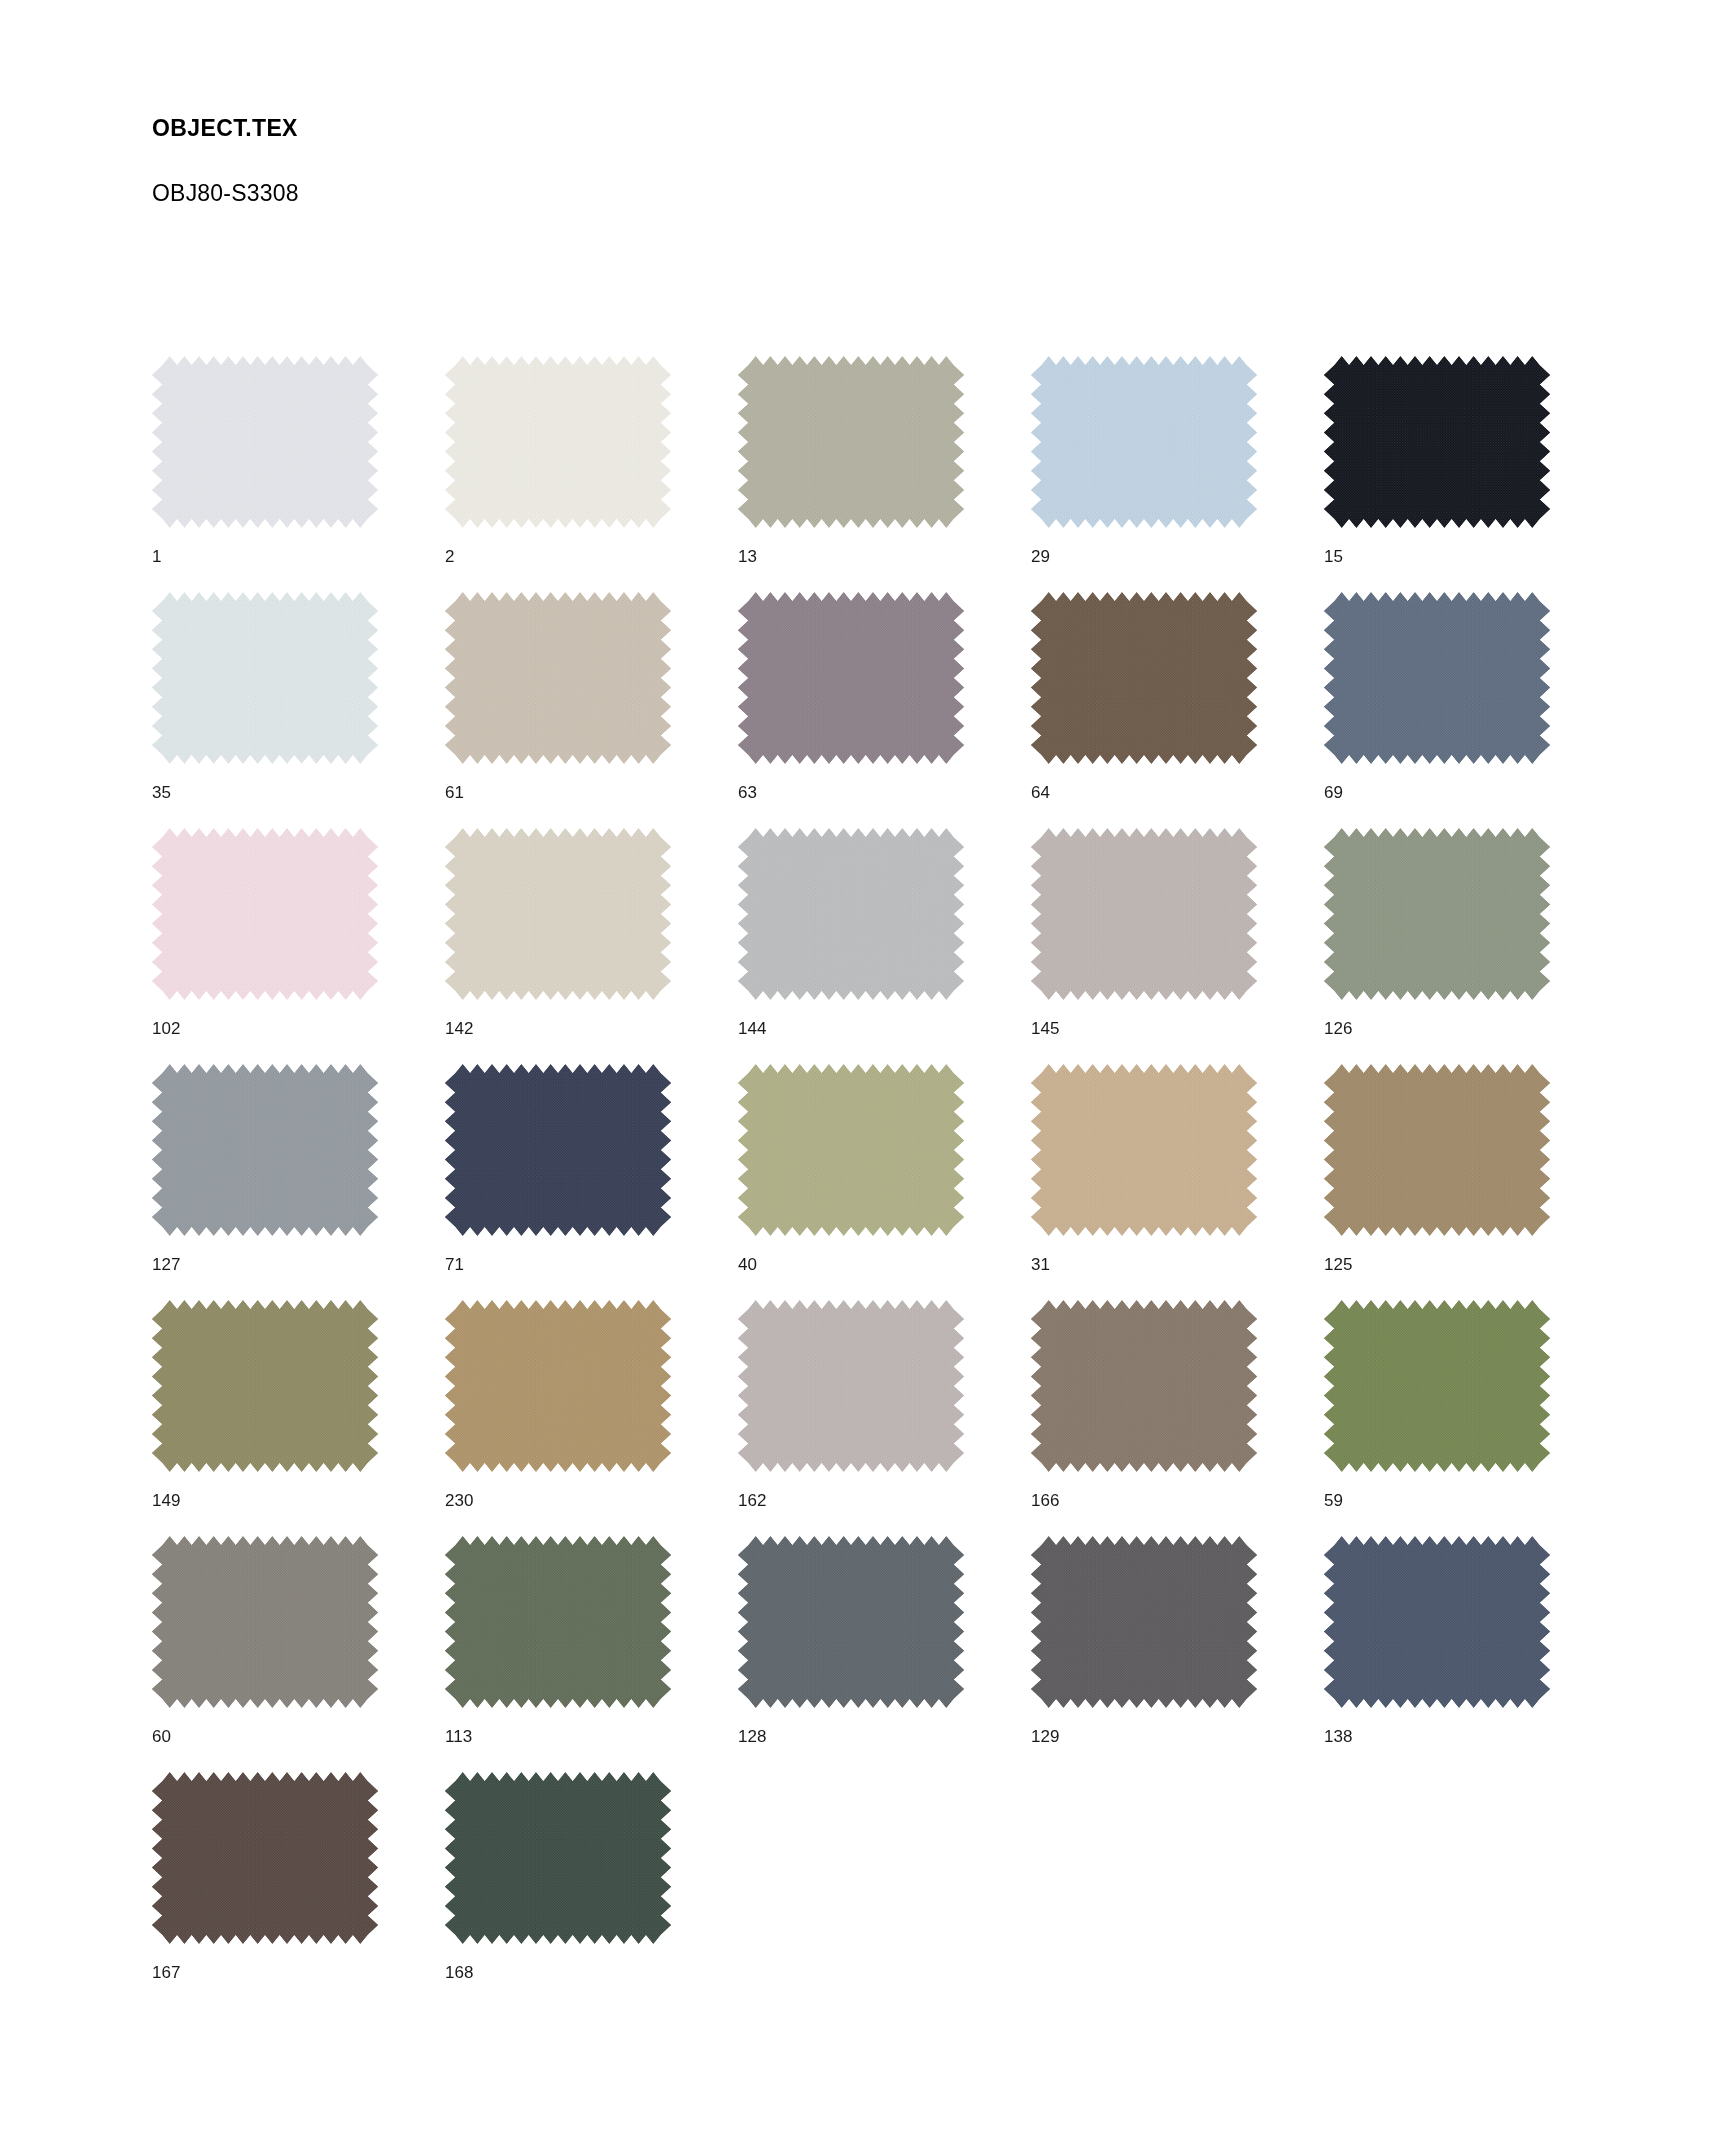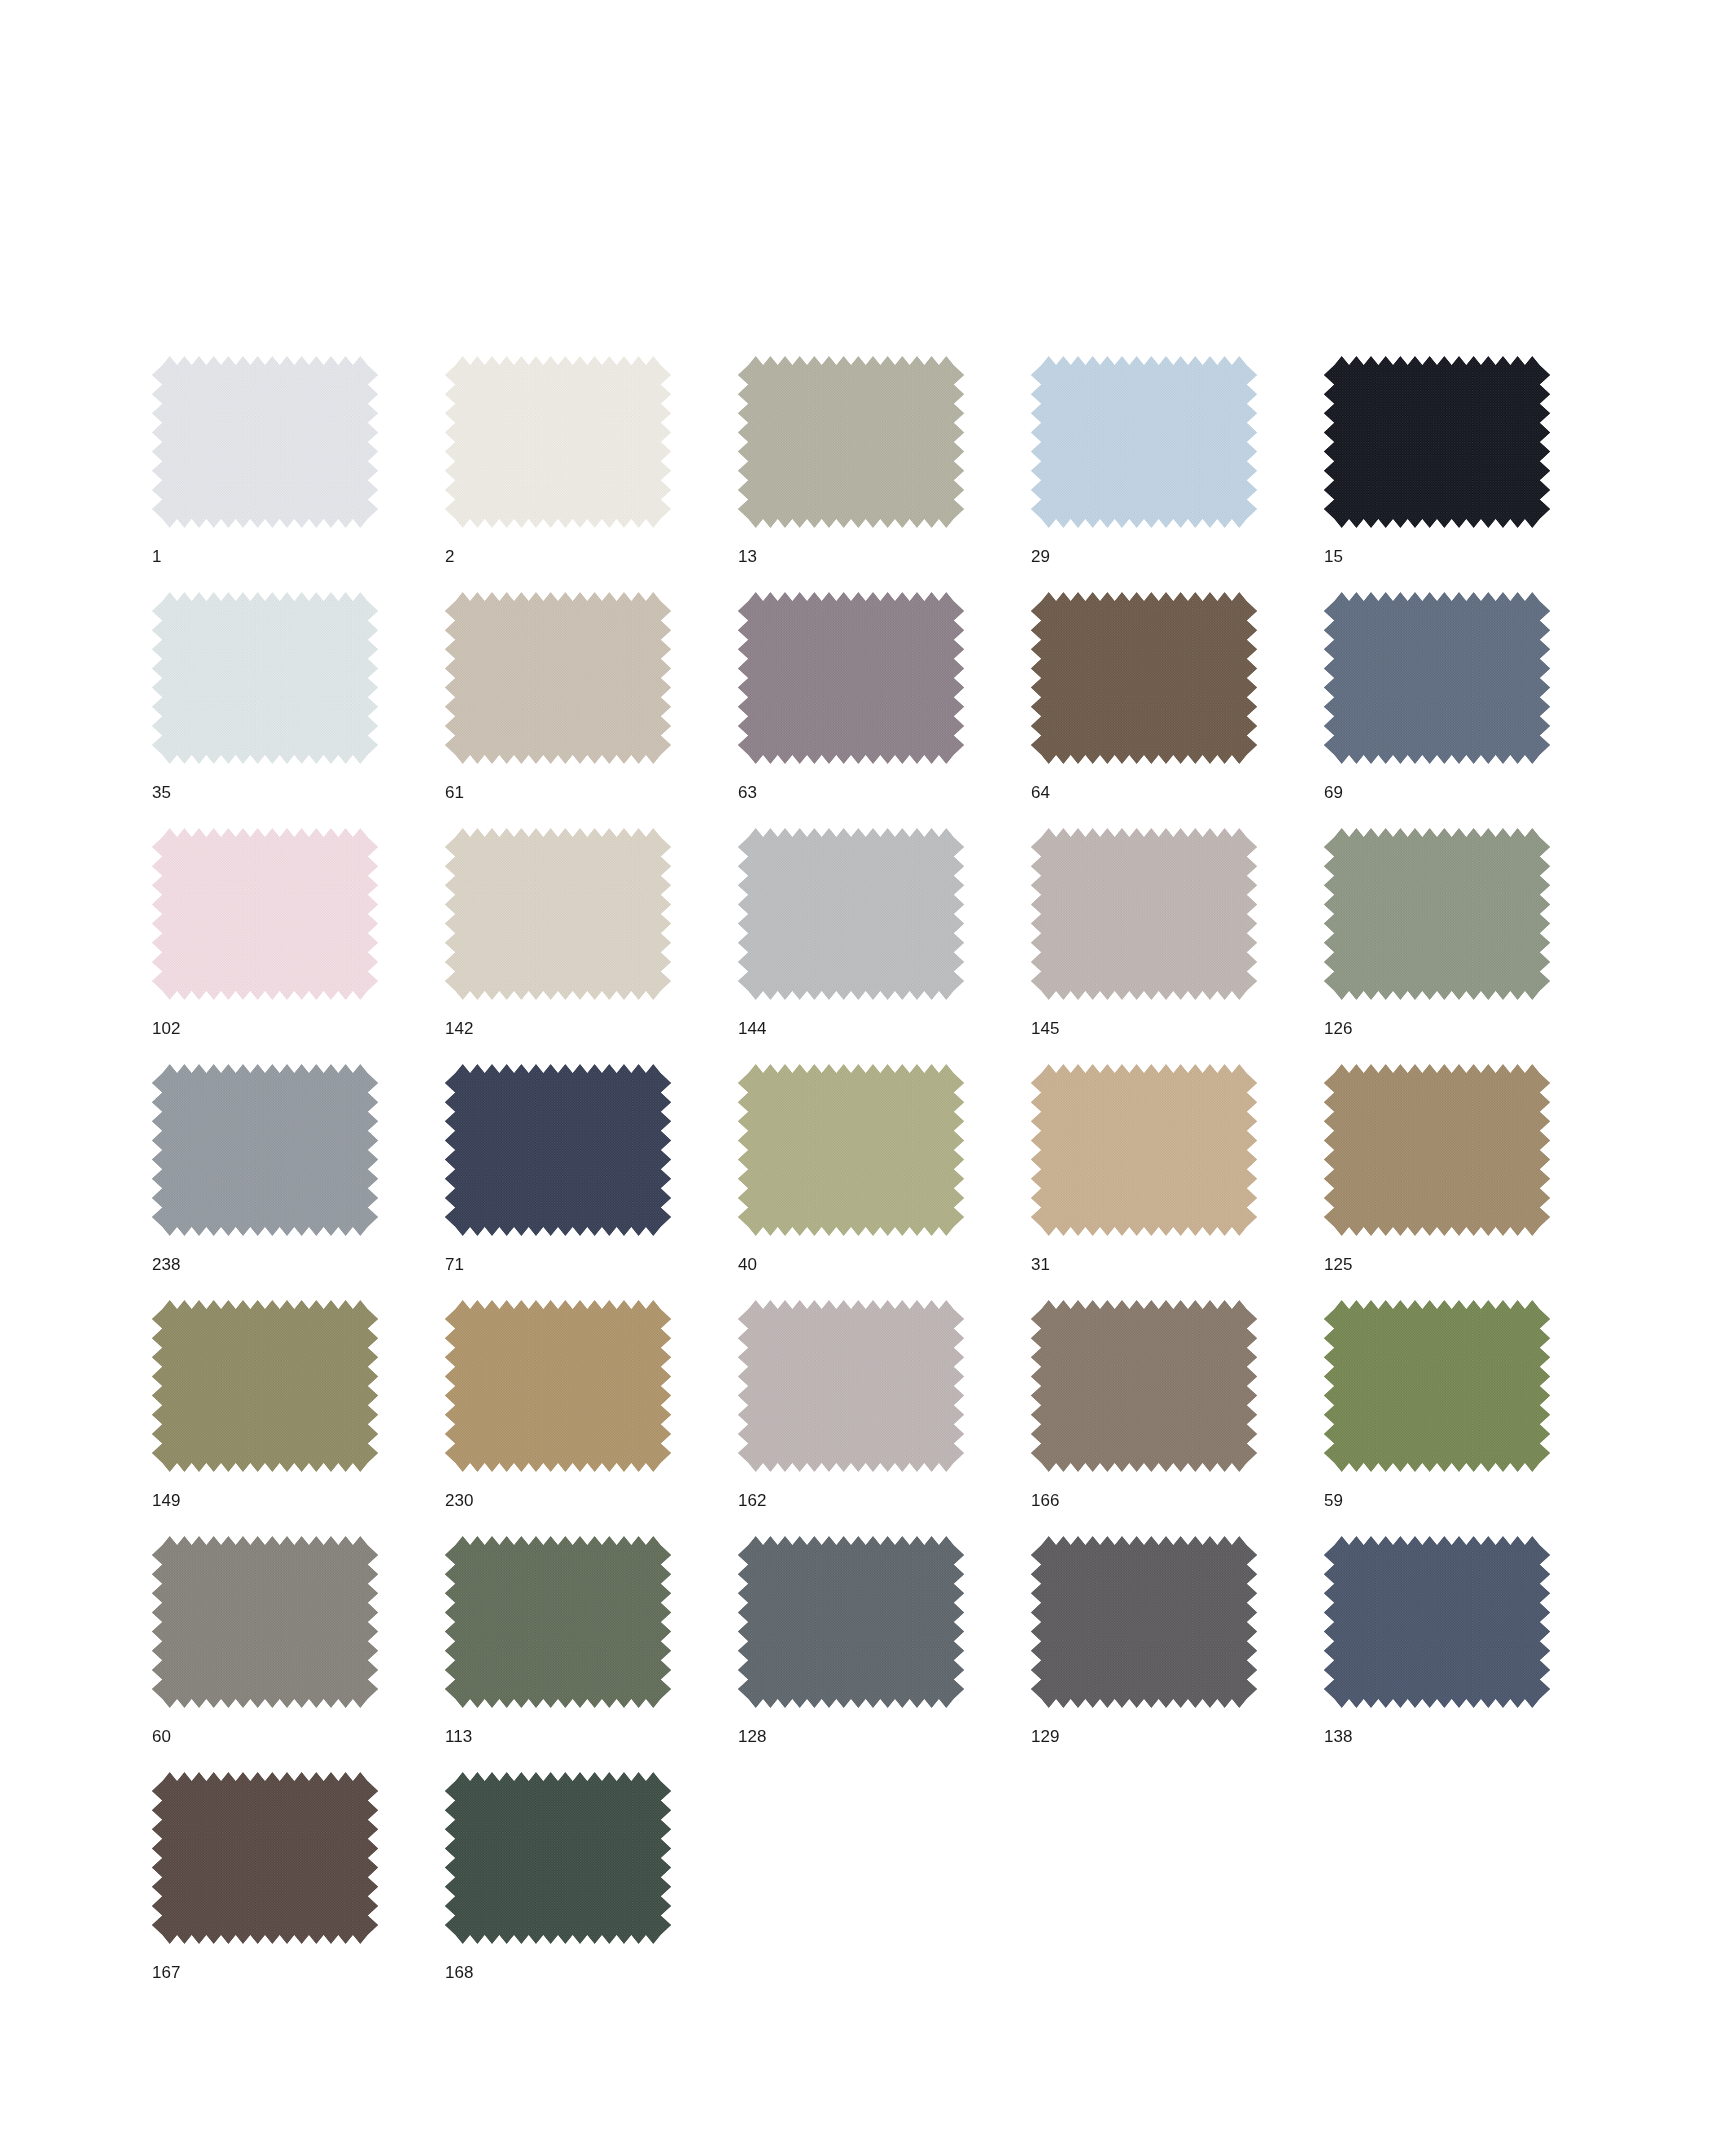--- a/index.html
+++ b/index.html
@@ -89,20 +89,24 @@
     letter-spacing: 0.1px;
     line-height: 1;
     white-space: nowrap;
   }
 </style>
 </head>
 <body>
 
 <div class="page">
 
+  <div class="header">
+    <div class="brand-title">OBJECT.TEX</div>
+    <div class="doc-code">OBJ80-S3308</div>
+  </div>
 
   <div class="swatch-grid" id="swatch-grid">
       <div class="swatch-cell">
         <div class="swatch-chip">
           <svg viewBox="0 0 348 264" xmlns="http://www.w3.org/2000/svg">
             <defs>
               <pattern id="wv0" width="4" height="4" patternUnits="userSpaceOnUse">
                 <rect width="4" height="4" fill="#e7e9ee"></rect>
                 <rect x="0" y="0" width="2" height="2" fill="#ffffff" opacity="0.13"></rect>
                 <rect x="2" y="2" width="2" height="2" fill="#ffffff" opacity="0.09"></rect>
@@ -377,21 +381,21 @@
                 <rect x="0" y="0" width="2" height="2" fill="#ffffff" opacity="0.13"></rect>
                 <rect x="2" y="2" width="2" height="2" fill="#ffffff" opacity="0.09"></rect>
                 <rect x="2" y="0" width="2" height="2" fill="#000000" opacity="0.07"></rect>
                 <rect x="0" y="2" width="2" height="2" fill="#000000" opacity="0.05"></rect>
               </pattern>
             </defs>
             <polygon points="16.0,14.0 27.3,0.0 38.6,14.0 49.9,0.0 61.1,14.0 72.4,0.0 83.7,14.0 95.0,0.0 106.3,14.0 117.6,0.0 128.9,14.0 140.1,0.0 151.4,14.0 162.7,0.0 174.0,14.0 185.3,0.0 196.6,14.0 207.9,0.0 219.1,14.0 230.4,0.0 241.7,14.0 253.0,0.0 264.3,14.0 275.6,0.0 286.9,14.0 298.1,0.0 309.4,14.0 320.7,0.0 332.0,14.0 332.0,14.0 348.0,28.8 332.0,43.5 348.0,58.3 332.0,73.0 348.0,87.8 332.0,102.5 348.0,117.3 332.0,132.0 348.0,146.8 332.0,161.5 348.0,176.3 332.0,191.0 348.0,205.8 332.0,220.5 348.0,235.3 332.0,250.0 332.0,250.0 320.7,264.0 309.4,250.0 298.1,264.0 286.9,250.0 275.6,264.0 264.3,250.0 253.0,264.0 241.7,250.0 230.4,264.0 219.1,250.0 207.9,264.0 196.6,250.0 185.3,264.0 174.0,250.0 162.7,264.0 151.4,250.0 140.1,264.0 128.9,250.0 117.6,264.0 106.3,250.0 95.0,264.0 83.7,250.0 72.4,264.0 61.1,250.0 49.9,264.0 38.6,250.0 27.3,264.0 16.0,250.0 16.0,250.0 0.0,235.3 16.0,220.5 0.0,205.8 16.0,191.0 0.0,176.3 16.0,161.5 0.0,146.8 16.0,132.0 0.0,117.3 16.0,102.5 0.0,87.8 16.0,73.0 0.0,58.3 16.0,43.5 0.0,28.8 16.0,14.0" fill="#939aa1"></polygon>
             <polygon points="16.0,14.0 27.3,0.0 38.6,14.0 49.9,0.0 61.1,14.0 72.4,0.0 83.7,14.0 95.0,0.0 106.3,14.0 117.6,0.0 128.9,14.0 140.1,0.0 151.4,14.0 162.7,0.0 174.0,14.0 185.3,0.0 196.6,14.0 207.9,0.0 219.1,14.0 230.4,0.0 241.7,14.0 253.0,0.0 264.3,14.0 275.6,0.0 286.9,14.0 298.1,0.0 309.4,14.0 320.7,0.0 332.0,14.0 332.0,14.0 348.0,28.8 332.0,43.5 348.0,58.3 332.0,73.0 348.0,87.8 332.0,102.5 348.0,117.3 332.0,132.0 348.0,146.8 332.0,161.5 348.0,176.3 332.0,191.0 348.0,205.8 332.0,220.5 348.0,235.3 332.0,250.0 332.0,250.0 320.7,264.0 309.4,250.0 298.1,264.0 286.9,250.0 275.6,264.0 264.3,250.0 253.0,264.0 241.7,250.0 230.4,264.0 219.1,250.0 207.9,264.0 196.6,250.0 185.3,264.0 174.0,250.0 162.7,264.0 151.4,250.0 140.1,264.0 128.9,250.0 117.6,264.0 106.3,250.0 95.0,264.0 83.7,250.0 72.4,264.0 61.1,250.0 49.9,264.0 38.6,250.0 27.3,264.0 16.0,250.0 16.0,250.0 0.0,235.3 16.0,220.5 0.0,205.8 16.0,191.0 0.0,176.3 16.0,161.5 0.0,146.8 16.0,132.0 0.0,117.3 16.0,102.5 0.0,87.8 16.0,73.0 0.0,58.3 16.0,43.5 0.0,28.8 16.0,14.0" fill="url(#wv15)"></polygon>
           </svg>
         </div>
-        <div class="swatch-label">238</div>
+        <div class="swatch-label">127</div>
       </div>
       <div class="swatch-cell">
         <div class="swatch-chip">
           <svg viewBox="0 0 348 264" xmlns="http://www.w3.org/2000/svg">
             <defs>
               <pattern id="wv16" width="4" height="4" patternUnits="userSpaceOnUse">
                 <rect width="4" height="4" fill="#333b52"></rect>
                 <rect x="0" y="0" width="2" height="2" fill="#ffffff" opacity="0.13"></rect>
                 <rect x="2" y="2" width="2" height="2" fill="#ffffff" opacity="0.09"></rect>
                 <rect x="2" y="0" width="2" height="2" fill="#000000" opacity="0.07"></rect>

